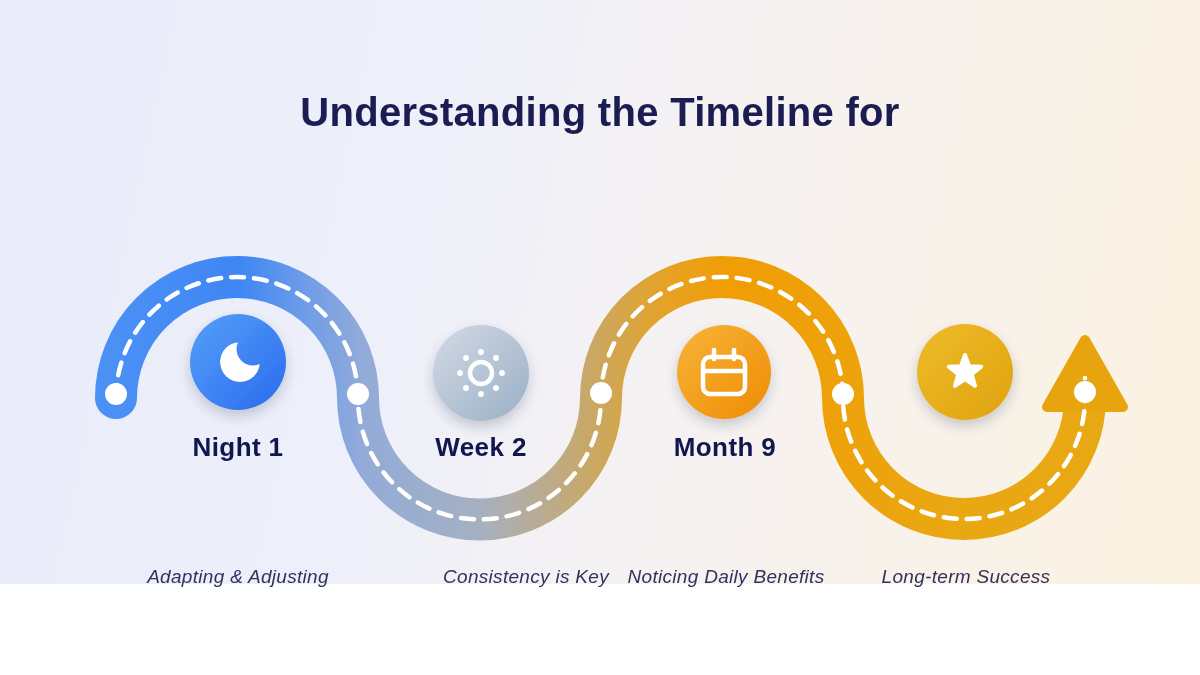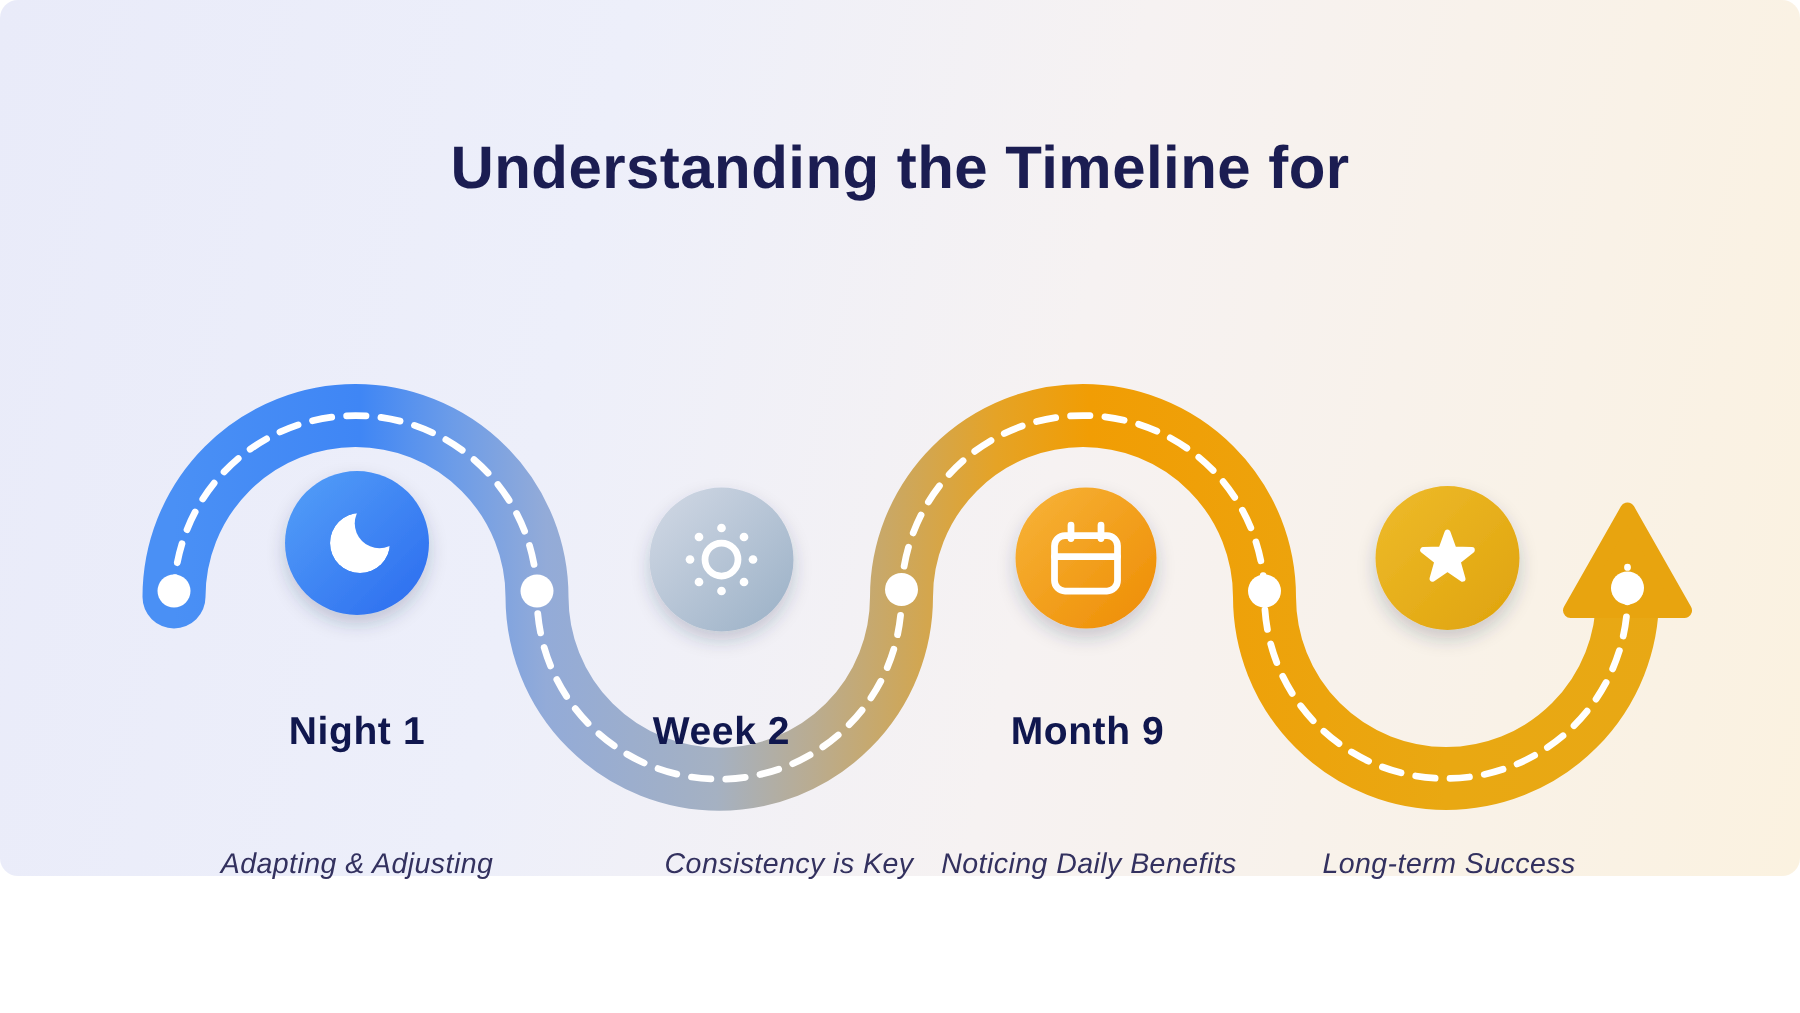--- a/index.html
+++ b/index.html
@@ -6,21 +6,20 @@
   html, body { width: 1200px; height: 675px; }
   body {
     font-family: "Liberation Sans", "DejaVu Sans", sans-serif;
     overflow: hidden;
   }
   .canvas {
     position: relative;
     width: 1200px;
     height: 584px;
     background: linear-gradient(102deg, #e9ebf9 0%, #edeffa 32%, #f6f2f2 58%, #fbf2e0 100%);
-    border-radius: 12px;
   }
   .title {
     position: absolute;
     top: 86px;
     left: 0;
     width: 100%;
     text-align: center;
     font-size: 40px;
     font-weight: 700;
     line-height: 52px;
@@ -36,21 +35,20 @@
   }
   .milestone-label {
     position: absolute;
     top: 432px;
     transform: translateX(-50%);
     font-size: 26px;
     font-weight: 700;
     letter-spacing: 0.4px;
     color: #10174e;
     white-space: nowrap;
-    margin-top: 40px;
   }
   .milestone-caption {
     position: absolute;
     top: 566px;
     transform: translateX(-50%);
     font-size: 19px;
     font-weight: 400;
     letter-spacing: 0.3px;
     color: #33315f;
     white-space: nowrap;

